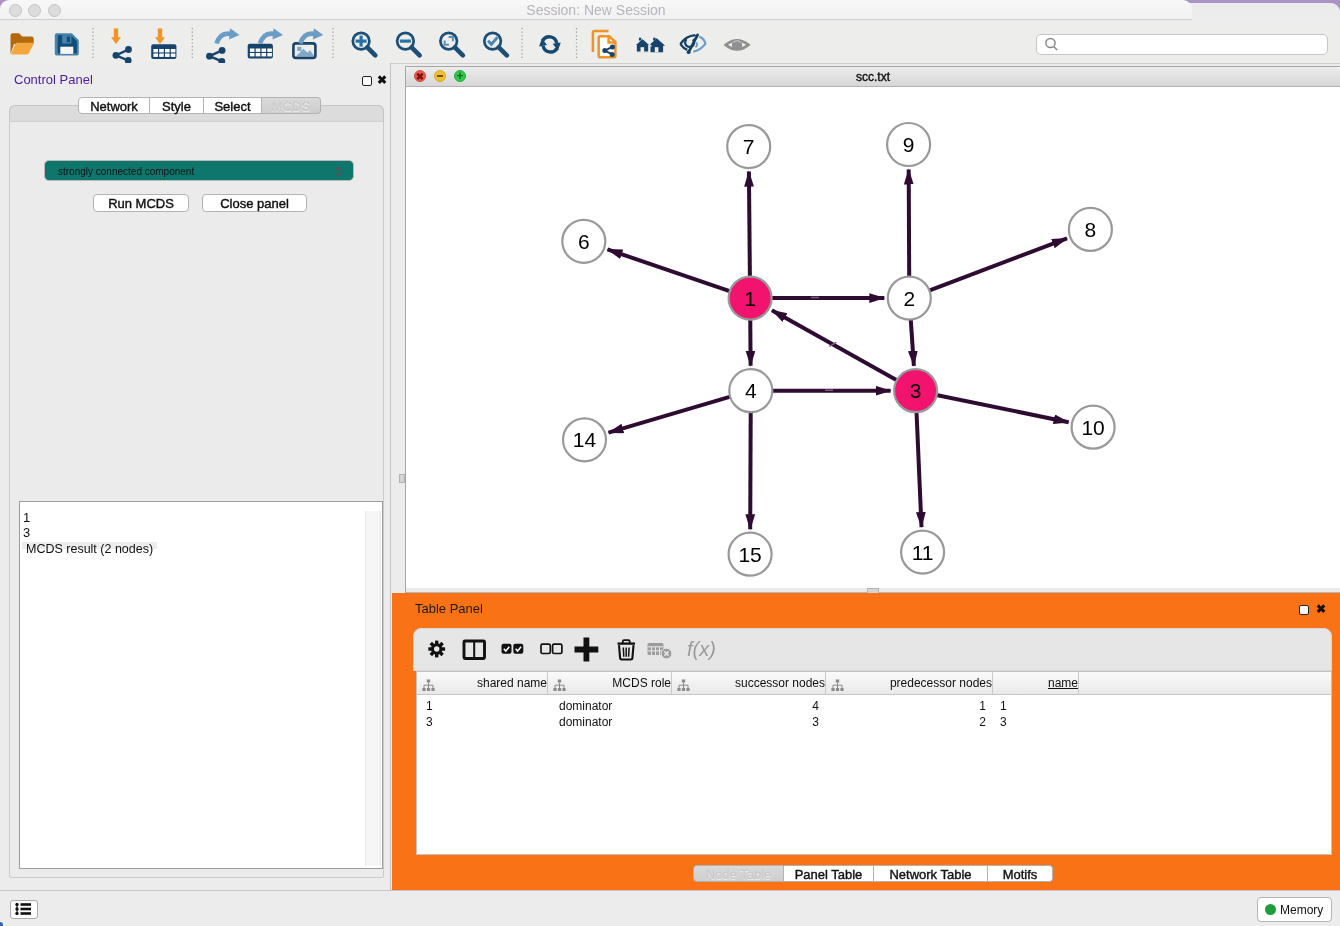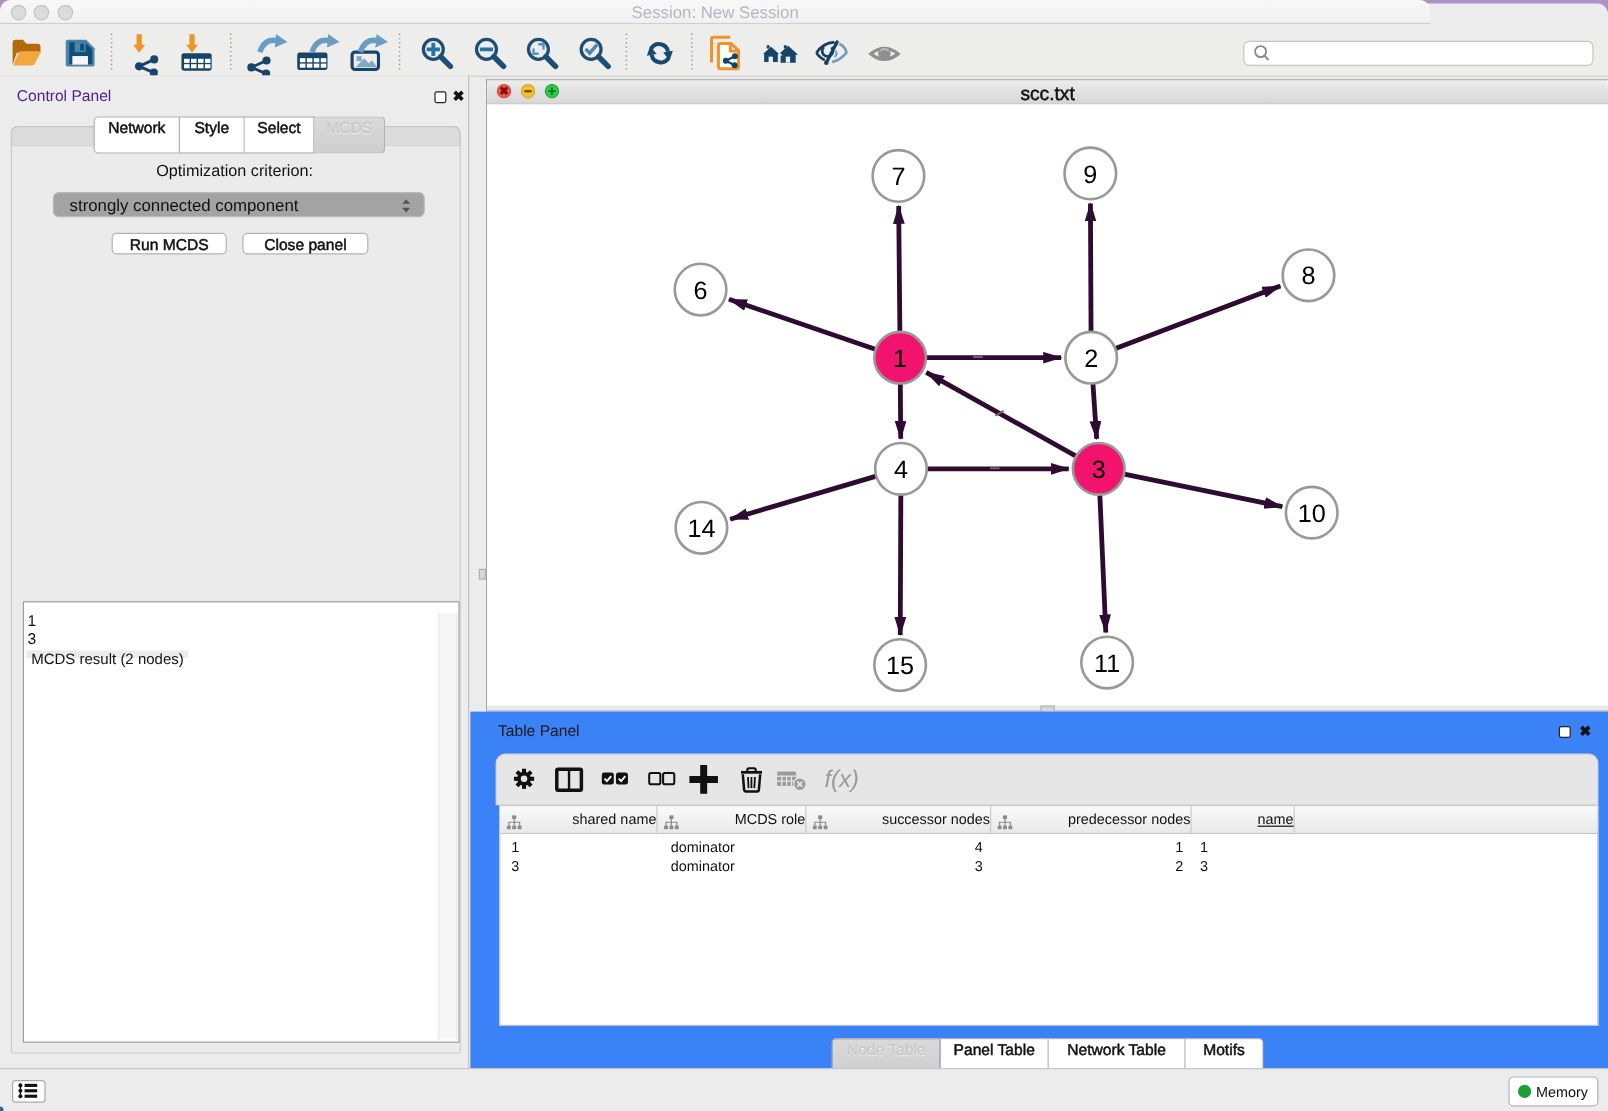--- a/index.html
+++ b/index.html
@@ -20,58 +20,58 @@
 
 #cpanel{position:absolute;left:0;top:63px;width:390px;height:827px;
   border-right:1px solid #c2c2c2;background:#ececec;font-size:13px;}
 #cp-title{position:absolute;left:14px;top:9px;color:#4c1d95;}
 .float-btn{position:absolute;width:8px;height:8px;border:1.5px solid #222;border-radius:2px;background:#fff;}
 .close-x{position:absolute;font-size:12px;color:#111;font-weight:bold;}
 #cp-pane{position:absolute;left:9px;top:42px;width:373px;height:771px;
   border:1px solid #cbcbcb;border-radius:6px 6px 2px 2px;background:#ebebeb;}
 #cp-band{position:absolute;left:9px;top:42px;width:373px;height:15px;
   background:#dcdcdc;border:1px solid #c5c5c5;border-bottom:1px solid #cfcfcf;border-radius:6px 6px 0 0;}
-.tabset{position:absolute;display:flex;height:31px;}
+.tabset{position:absolute;display:flex;height:17px;}
 .tab{font-size:13px;font-weight:400;-webkit-text-stroke:0.4px currentColor;color:#111;background:#fff;
   border:1px solid #b2b2b2;border-left:none;text-align:center;
   line-height:18px;padding:0;}
 .tab.first{border-left:1px solid #b2b2b2;border-radius:4px 0 0 4px;}
 .tab.last{border-radius:0 4px 4px 0;}
 .tab.sel{background:linear-gradient(#dadada,#cecece);color:#c9c9c9;
   text-shadow:0 1px 1px #fff;}
 #opt-label{position:absolute;left:9px;top:72px;width:373px;text-align:center;color:#111;font-size:13.5px;}
 #dropdown{position:absolute;left:44px;top:97px;width:310px;height:21px;
-  background:#a3a3a3;border:1px solid #b9b9b9;border-radius:5px;font-size:14px;
+  background:#0f766e;border:1px solid #b9b9b9;border-radius:5px;font-size:10px;
   line-height:21px;color:#111;padding-left:13px;box-sizing:border-box;}
 .btn{position:absolute;height:18px;background:#fff;border:1px solid #b3b3b3;
   border-radius:4px;font-size:13px;font-weight:400;-webkit-text-stroke:0.4px #111;color:#111;text-align:center;
   line-height:18px;box-sizing:border-box;}
 #lb-box{position:absolute;left:18.5px;top:437.5px;width:362px;height:366px;
   border:1px solid #9c9c9c;background:#fff;}
 #lb-legend{position:absolute;left:22px;top:431.5px;font-size:12.5px;color:#111;
   padding:0 4px;background:linear-gradient(#ececec 0 48%,#ffffff 48% 100%);margin-top:47px;}
 #lb-scroll{position:absolute;left:345px;top:9px;width:14px;height:355px;
   background:#f6f6f6;border-left:1px solid #e8e8e8;border-right:1px solid #e8e8e8;}
 #lb-items{position:absolute;left:3.5px;top:8px;line-height:15.6px;color:#111;}
 
 #netwin{position:absolute;left:405px;top:66px;width:935px;height:527px;
   background:#fff;border-left:1px solid #a6a6a6;border-top:1px solid #a6a6a6;box-sizing:border-box;}
 #net-titlebar{position:absolute;left:0;top:0;width:934px;height:19px;
   background:linear-gradient(#ececec,#d7d7d7);border-bottom:1px solid #b2b2b2;
   border-radius:4px 4px 0 0;}
 #net-title{position:absolute;top:3px;left:0;width:100%;text-align:center;
-  font-size:16px;font-weight:400;-webkit-text-stroke:0.4px #111;color:#111;}
+  font-size:12px;font-weight:400;-webkit-text-stroke:0.4px #111;color:#111;}
 .mac{position:absolute;top:2.5px;width:12px;height:12px;border-radius:50%;box-sizing:border-box;
   font-weight:700;text-align:center;}
 #net-canvas{position:absolute;left:0;top:21px;width:934px;height:500px;background:#fff;}
 #net-bottom{position:absolute;left:0;top:521px;width:934px;height:5px;background:#e9e9e9;
   border-bottom:1px solid #b5b5b5;box-sizing:border-box;}
 .grip{position:absolute;background:#d5d5d5;border:1px solid #b3b3b3;}
 
-#tpanel{position:absolute;left:392px;top:593px;width:948px;height:297px;background:#3b82f6;font-size:13px;}
+#tpanel{position:absolute;left:392px;top:593px;width:948px;height:297px;background:#f97316;font-size:13px;}
 #tp-title{position:absolute;left:23px;top:8px;color:#1a1a1a;}
 #tp-toolstrip{position:absolute;left:21px;top:35px;width:919px;height:43px;
   background:#e6e6e6;border:1px solid #d8d8d8;border-radius:8px 8px 0 0;box-sizing:border-box;}
 #tbox{position:absolute;left:24px;top:78px;width:916px;height:184px;
   background:#fff;border:1px solid #c2c2c2;box-sizing:border-box;}
 #thead{position:absolute;left:0;top:0;width:914px;height:22px;
   background:linear-gradient(#fafafa,#e9e9e9);border-bottom:1px solid #c6c6c6;}
 .hcol{position:absolute;top:0;height:22px;border-right:1px solid #c9c9c9;
   font-size:12px;color:#111;text-align:right;line-height:22px;}
 .hicon{position:absolute;left:5px;top:5px;}
@@ -244,21 +244,20 @@
   <div class="float-btn" style="left:362px;top:13px;"></div>
   <div class="close-x" style="left:377px;top:10px;">✖</div>
   <div id="cp-pane"></div>
   <div id="cp-band"></div>
   <div class="tabset" style="left:78px;top:34px;">
     <div class="tab first" style="width:70px;">Network</div>
     <div class="tab" style="width:53px;">Style</div>
     <div class="tab" style="width:57px;">Select</div>
     <div class="tab sel last" style="width:58px;">MCDS</div>
   </div>
-  <div id="opt-label">Optimization criterion:</div>
   <div id="dropdown">strongly connected component
     <svg width="9" height="13" viewBox="0 0 9 13" style="position:absolute;right:10px;top:4px;">
       <path d="M1.2 4.8 L4.5 1 L7.8 4.8 Z" fill="#555"></path>
       <path d="M1.2 8.2 L4.5 12 L7.8 8.2 Z" fill="#555"></path>
     </svg>
   </div>
   <div class="btn" style="left:93px;top:130.5px;width:96px;">Run MCDS</div>
   <div class="btn" style="left:202px;top:130.5px;width:105px;">Close panel</div>
   <div id="lb-box">
     <div id="lb-scroll"></div>

